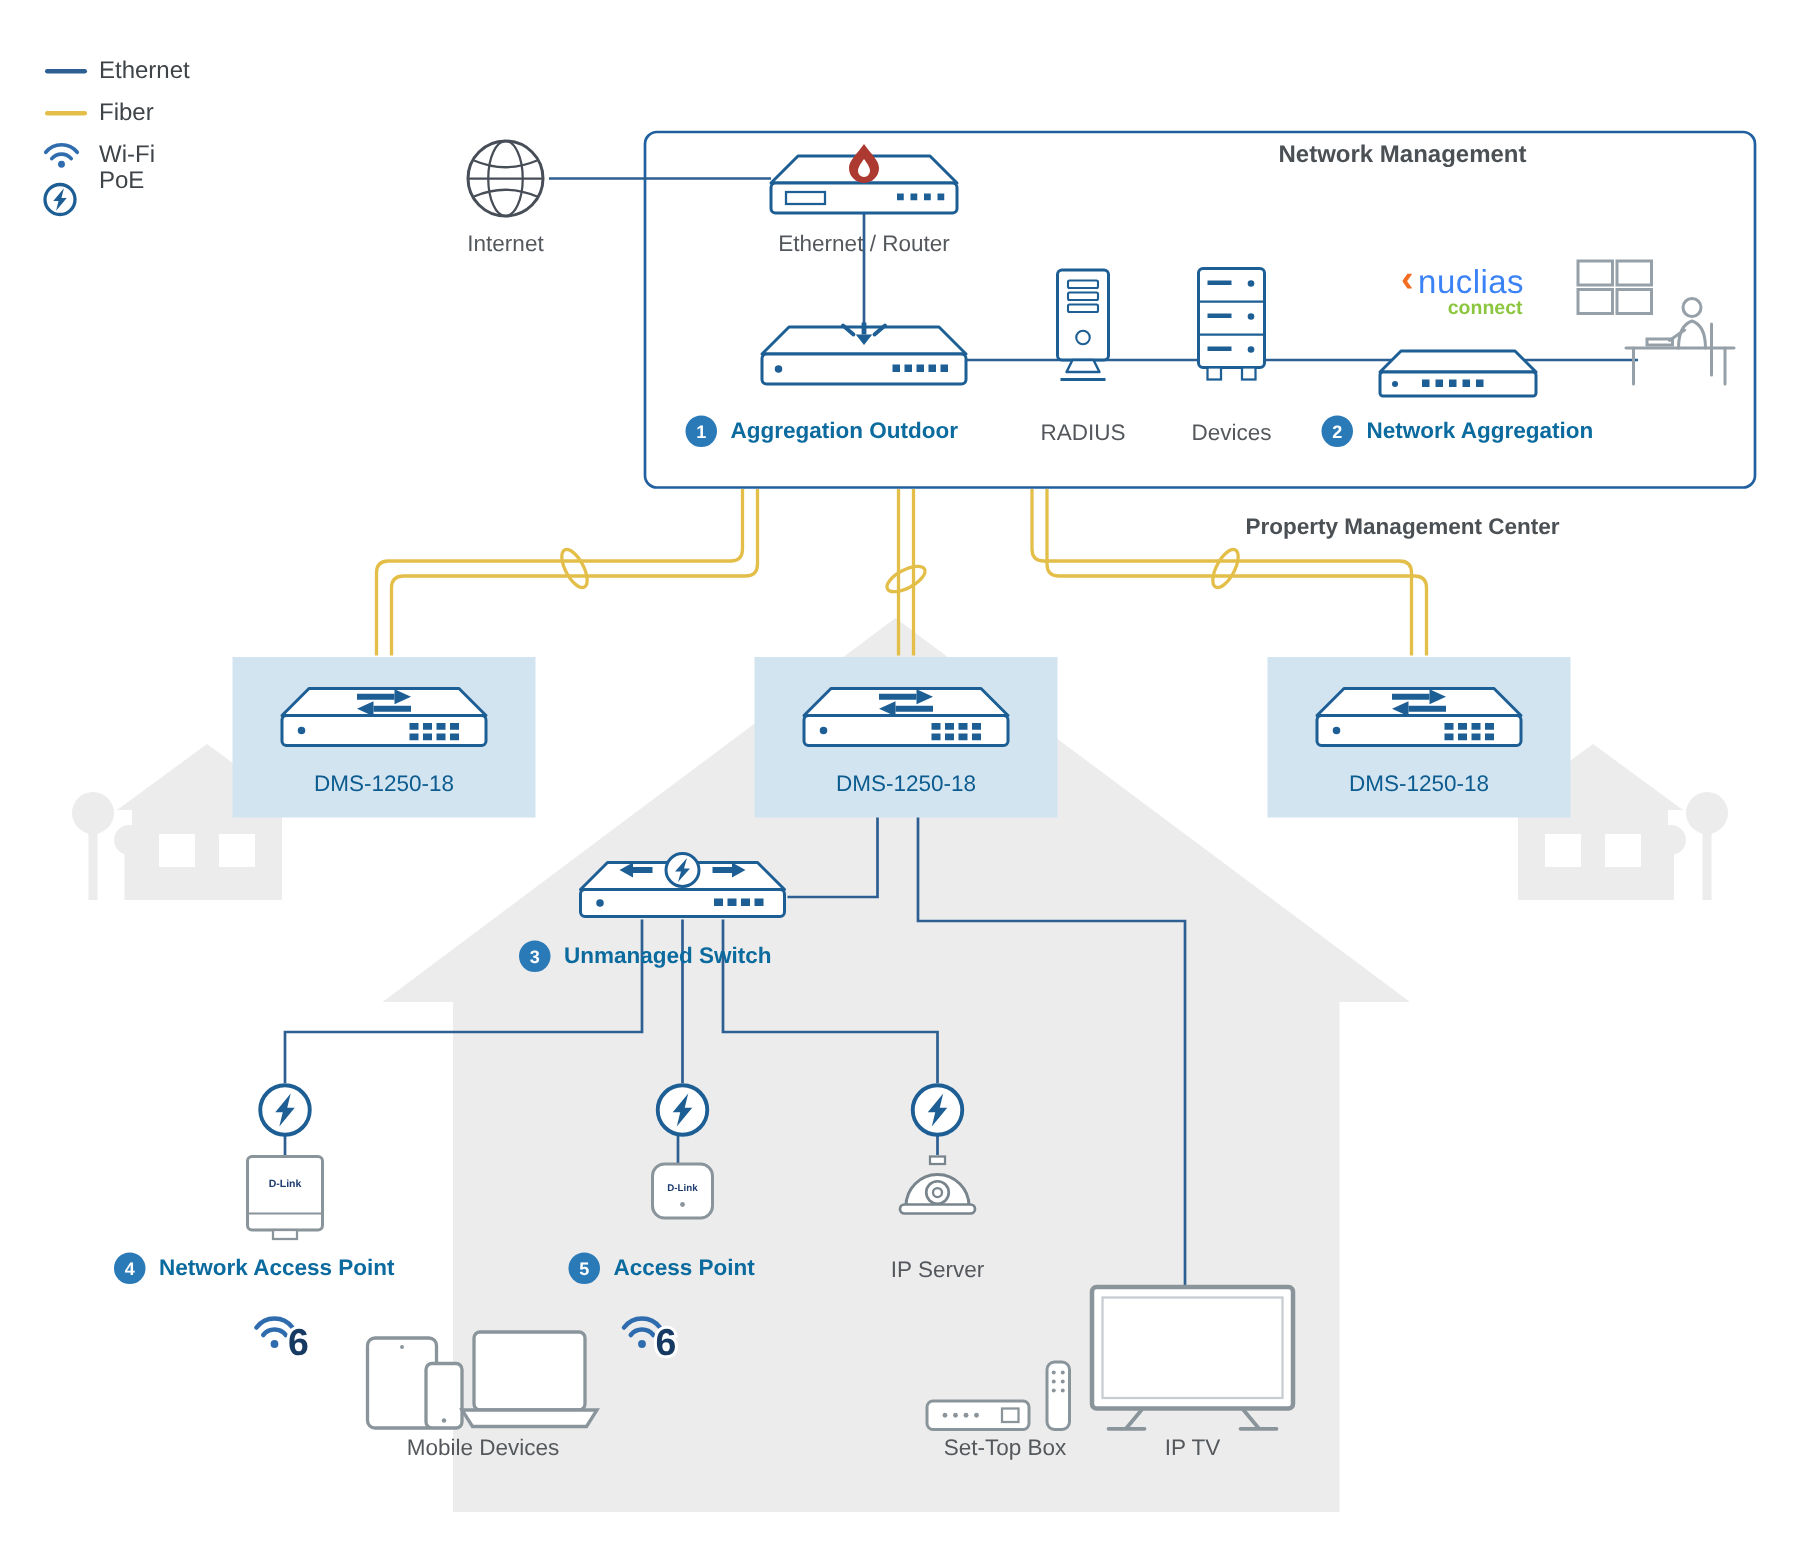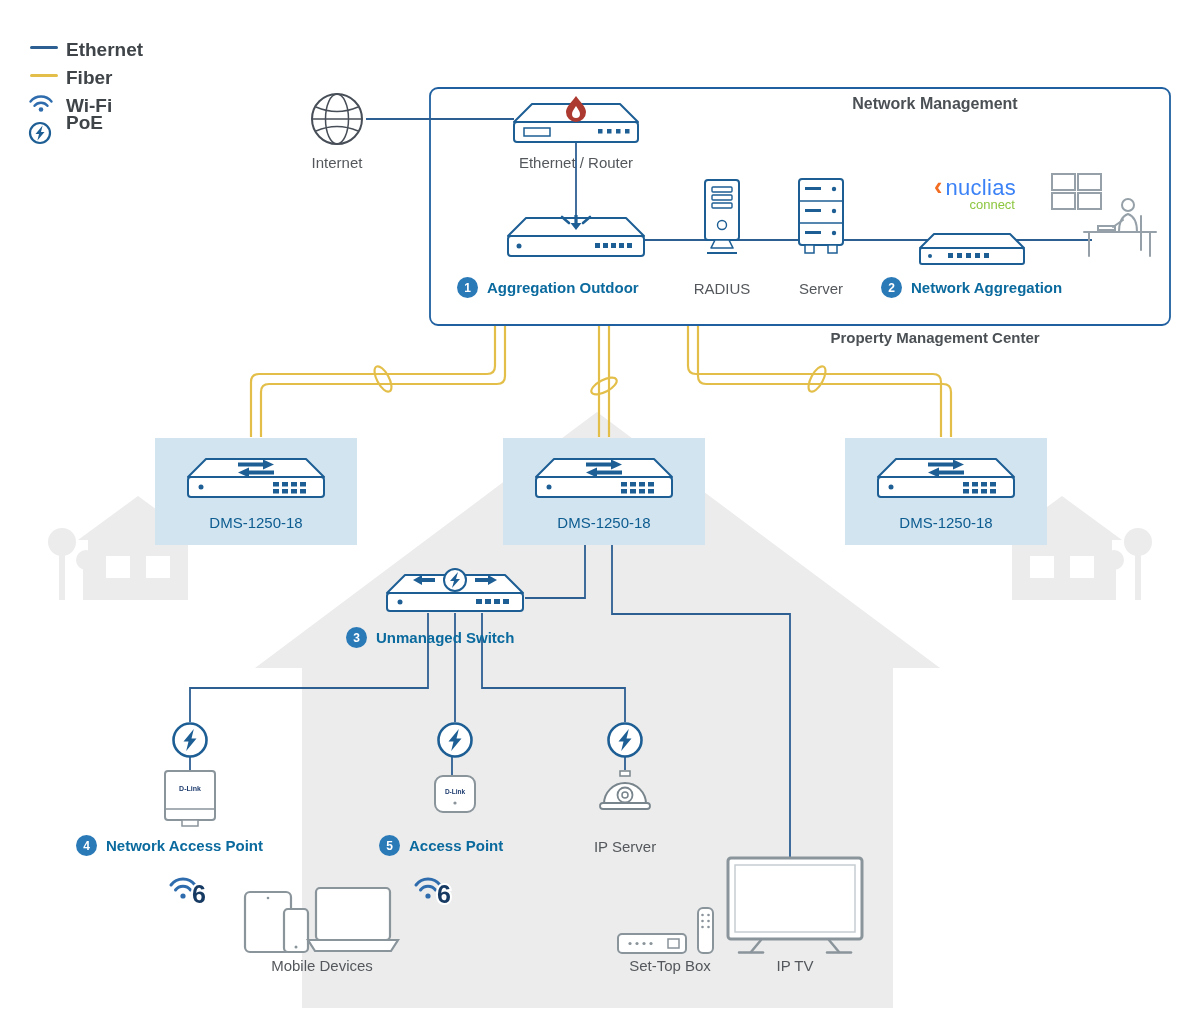--- a/index.html
+++ b/index.html
@@ -8,27 +8,27 @@
   .canvas{position:relative;width:1200px;height:1034px;background:#fff;overflow:hidden}
   .abs{position:absolute}
   svg{display:block}
   .lbl{position:absolute;transform:translateX(-50%);white-space:nowrap;font-size:15px;font-weight:400}
   .lbl.gray{color:#54585c}
   .lbl.navy{color:#0d5c90}
   .title{position:absolute;transform:translateX(-50%);white-space:nowrap;font-size:16px;font-weight:700;color:#4b5055}
   .subtitle{position:absolute;transform:translateX(-50%);white-space:nowrap;font-size:15px;font-weight:700;color:#4b5055}
   .row{position:absolute;display:flex;align-items:center;gap:9px;white-space:nowrap;font-size:15px;font-weight:700;color:#0b6a9e}
   .badge{width:21px;height:21px;border-radius:50%;background:#2b7ab8;color:#fff;display:flex;align-items:center;justify-content:center;font-size:12px;font-weight:700;flex:none}
-  .legend-label{position:absolute;font-size:19px;font-weight:700;color:#3f4449;white-space:nowrap}
+  .legend-label{position:absolute;font-size:16px;font-weight:400;color:#3f4449;white-space:nowrap}
   .legend-line{position:absolute;width:28px;height:3px;border-radius:2px}
   .nuclias{position:absolute;width:104px;text-align:right}
   .nuclias-row{display:flex;align-items:center;justify-content:flex-end}
   .chev{color:#f26c21;font-weight:800;font-size:25px;line-height:18px;margin-right:3px;margin-top:-5px}
   .brand{color:#3b82f6;font-weight:400;font-size:22px;letter-spacing:.3px}
-  .nuclias-sub{color:#8cc63e;font-size:13px;font-weight:400;margin-top:-4px;padding-right:1px}
+  .nuclias-sub{color:#8cc63e;font-size:13px;font-weight:700;margin-top:-4px;padding-right:1px}
 </style>
 </head>
 <body>
 
 <div class="canvas">
 
   <svg class="abs" style="left:0;top:0" width="1200" height="1034" viewBox="0 0 1200 1034">
 
     <g fill="#ececec">
       <path d="M597,412 L940,668 L893,668 L893,1008 L302,1008 L302,668 L255,668 Z"></path>
@@ -196,21 +196,21 @@
           <circle cx="41" cy="12" r="2.2"></circle>
         <rect x="12" y="32" width="16" height="3"></rect>
           <circle cx="41" cy="34" r="2.2"></circle>
         <rect x="12" y="54" width="16" height="3"></rect>
           <circle cx="41" cy="56" r="2.2"></circle>
       </g>
       <rect x="12" y="68" width="9" height="8" fill="#fff" stroke="#1d5e94" stroke-width="1.5"></rect>
       <rect x="35" y="68" width="9" height="8" fill="#fff" stroke="#1d5e94" stroke-width="1.5"></rect>
     </svg>
   </div>
-  <div class="lbl gray" style="left:821px;top:280px">Server</div>
+  <div class="lbl gray" style="left:821px;top:280px">Devices</div>
 
   <div class="nuclias" style="left:912px;top:175px">
     <div class="nuclias-row">
       <span class="chev">‹</span>
       <span class="brand">nuclias</span>
     </div>
     <div class="nuclias-sub">connect</div>
   </div>
 
   <div class="abs" style="left:912px;top:226px">
@@ -246,21 +246,21 @@
         <path d="M71,60 Q71,45 80,42 Q89,45 89,60" fill="#fff"></path>
         <line x1="75" y1="48" x2="65" y2="55"></line>
         <line x1="93" y1="44" x2="93" y2="78"></line>
         <line x1="36" y1="60" x2="108" y2="60"></line>
         <line x1="41" y1="60" x2="41" y2="84"></line>
         <line x1="102" y1="60" x2="102" y2="84"></line>
       </g>
     </svg>
   </div>
 
-  <div class="subtitle" style="left:935px;top:329px">Property Management Center</div>
+  <div class="subtitle" style="left:935px;top:343px">Property Management Center</div>
 
   <div class="abs" style="left:181px;top:455px">
     <svg width="150" height="46" viewBox="0 0 150 46">
       <polygon points="25,4 125,4 143,22 7,22" fill="#fff" stroke="#1d5e94" stroke-width="2" stroke-linejoin="round"></polygon>
       <rect x="7" y="22" width="136" height="20" rx="3" fill="#fff" stroke="#1d5e94" stroke-width="2"></rect>
       <circle cx="20" cy="32" r="2.5" fill="#1d5e94"></circle>
       <g fill="#1d5e94">
         <rect x="92" y="27" width="6" height="4.5"></rect>
           <rect x="101" y="27" width="6" height="4.5"></rect>
           <rect x="110" y="27" width="6" height="4.5"></rect>

